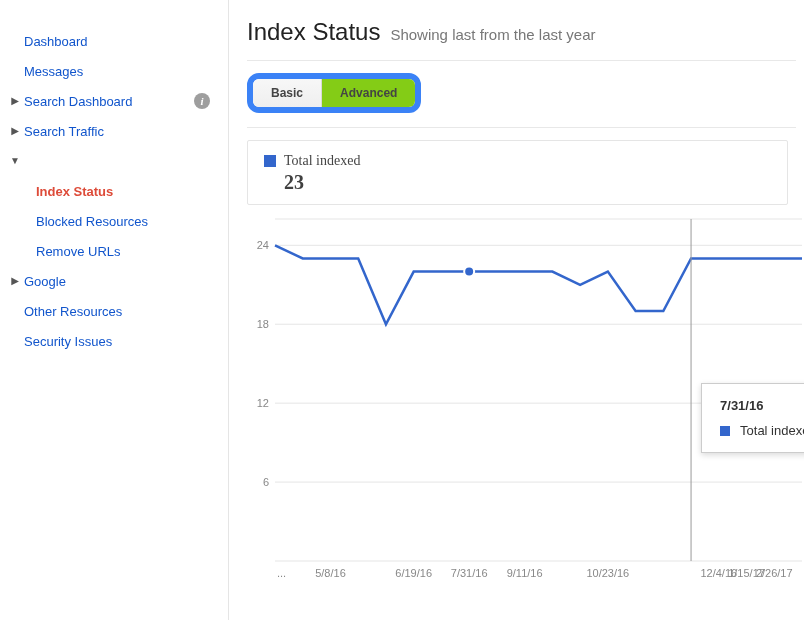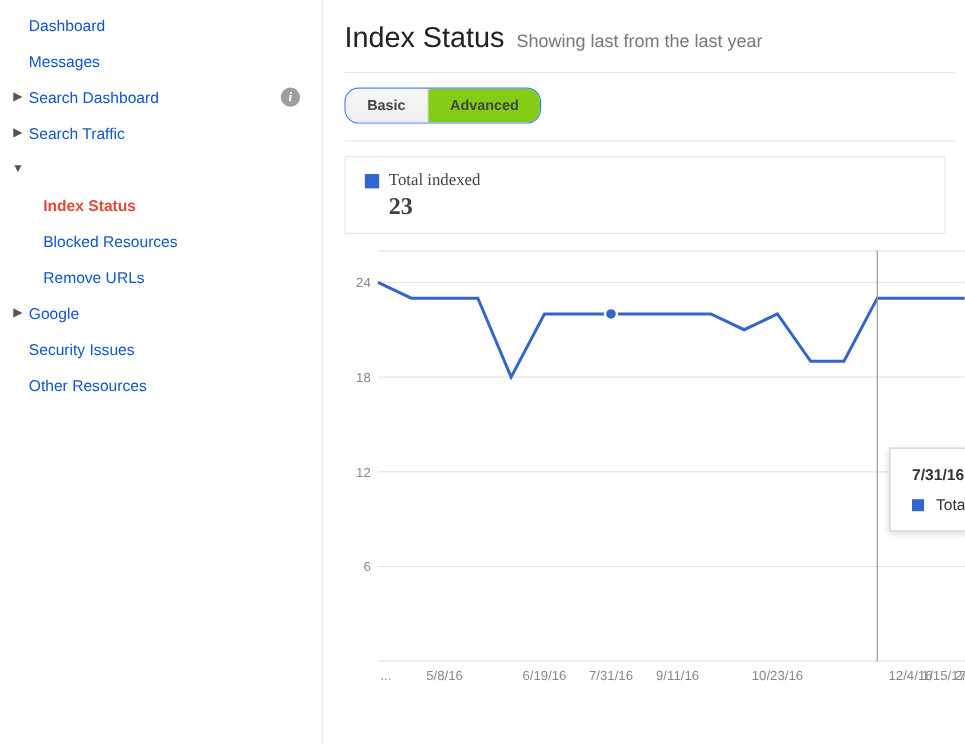--- a/index.html
+++ b/index.html
@@ -10,23 +10,23 @@
     color: #333;
     background: #fff;
   }
   .app {
     display: flex;
     width: 804px;
     height: 620px;
   }
   
   .sidebar {
-    width: 269px;
+    width: 229px;
     border-right: 1px solid #e5e5e5;
-    padding-top: 6px;
+    padding-top: 26px;
   }
   .nav-item {
     display: flex;
     align-items: center;
     height: 30px;
     padding: 0 0 0 10px;
     color: #1155cc;
     cursor: pointer;
     position: relative;
   }
@@ -66,21 +66,21 @@
   .title-row { display:flex; align-items: baseline; gap:10px; margin-bottom: 14px;}
   .page-title {
     font-size: 24px; font-weight: 400; color:#222;
   }
   .page-subtitle { font-size: 15px; color:#777; }
   .rule { border: none; border-top: 1px solid #e8e8e8; margin: 0 0 12px 0; }
 
   
   .tabs {
     display: inline-flex;
-    border: 1px solid #3b82f6;
+    border: 6px solid #3b82f6;
     border-radius: 12px;
     overflow: hidden;
     margin-bottom: 14px;
   }
   .tab {
     padding: 7px 18px;
     font-size: 12px;
     color: #444;
     background: #84cc16;
     cursor: pointer;
@@ -167,25 +167,25 @@
     </div>
     <div class="nav-item sub">
       <span class="lbl">Remove URLs</span>
     </div>
     <div class="nav-item collapsible">
       <span class="caret">▶</span>
       <span class="lbl">Google</span>
     </div>
     <div class="nav-item plain">
       <span class="caret"></span>
+        <span class="lbl">Other Resources</span>
+    </div>
+    <div class="nav-item plain">
+      <span class="caret"></span>
         <span class="lbl">Security Issues</span>
-    </div>
-    <div class="nav-item plain">
-      <span class="caret"></span>
-        <span class="lbl">Other Resources</span>
     </div>
   </nav>
 
   <main class="main">
     <div class="title-row">
       <span class="page-title">Index Status</span>
       <span class="page-subtitle">Showing last from the last year</span>
     </div>
     <hr class="rule">
 

